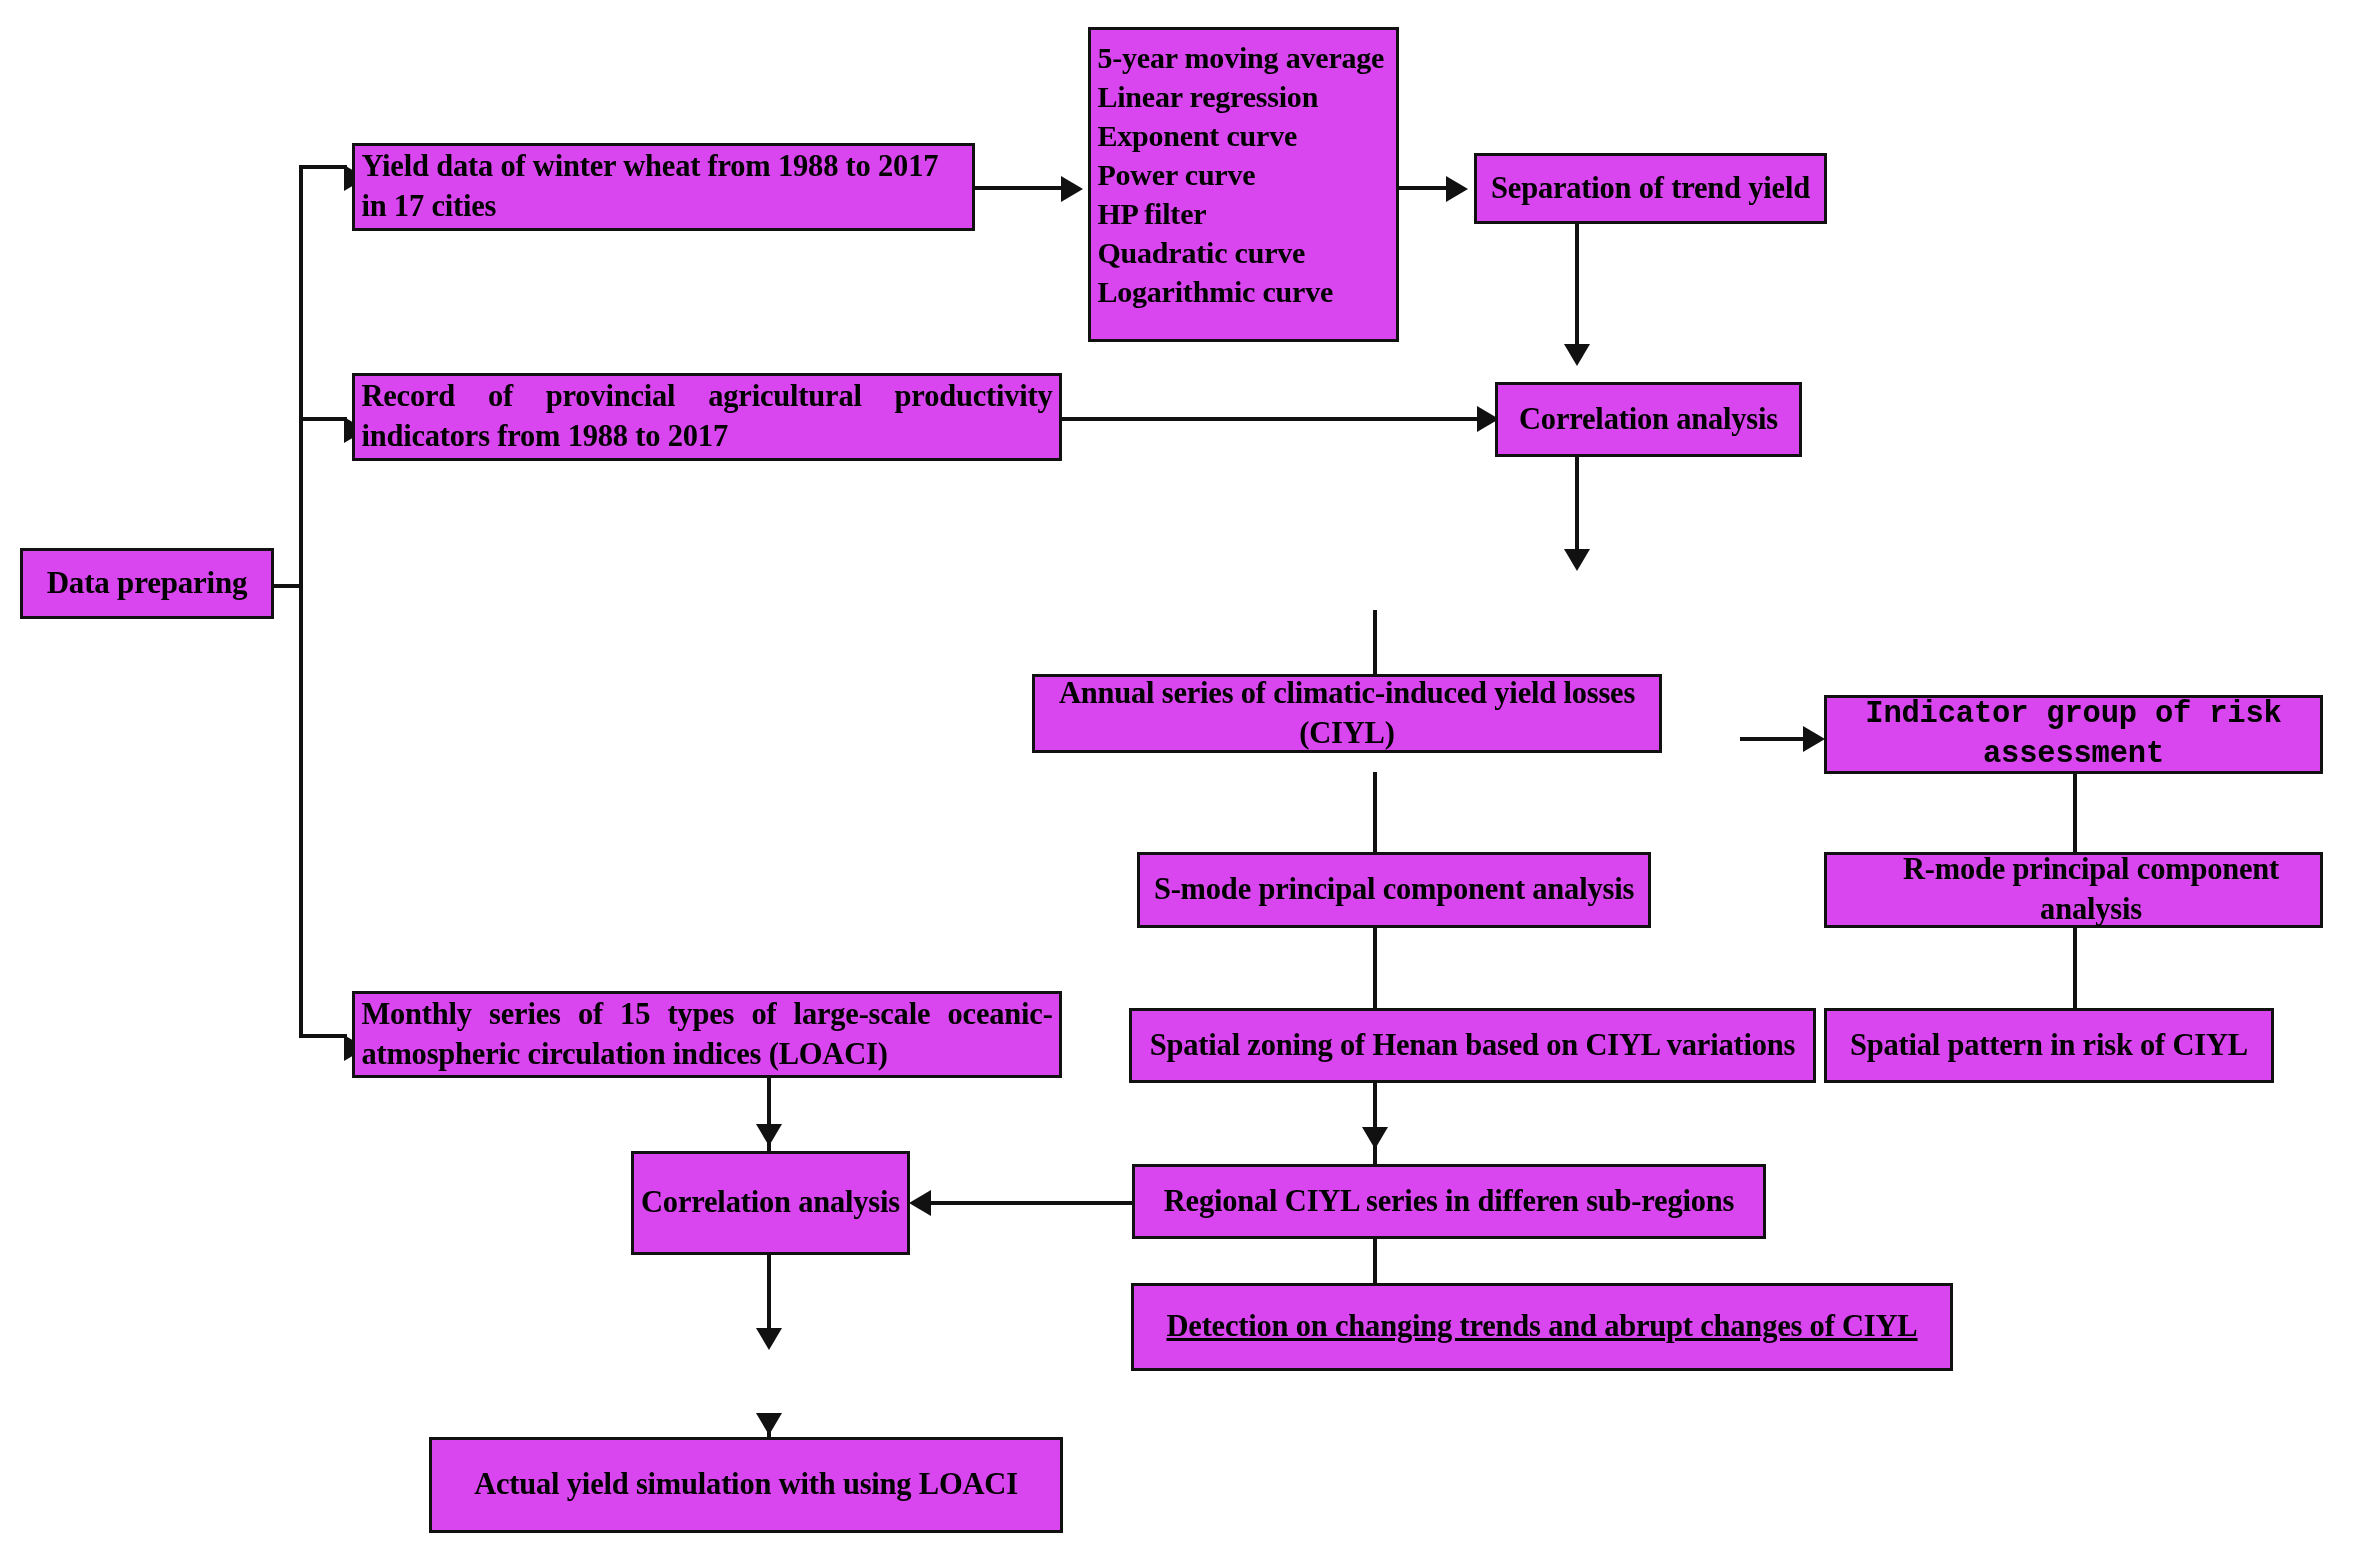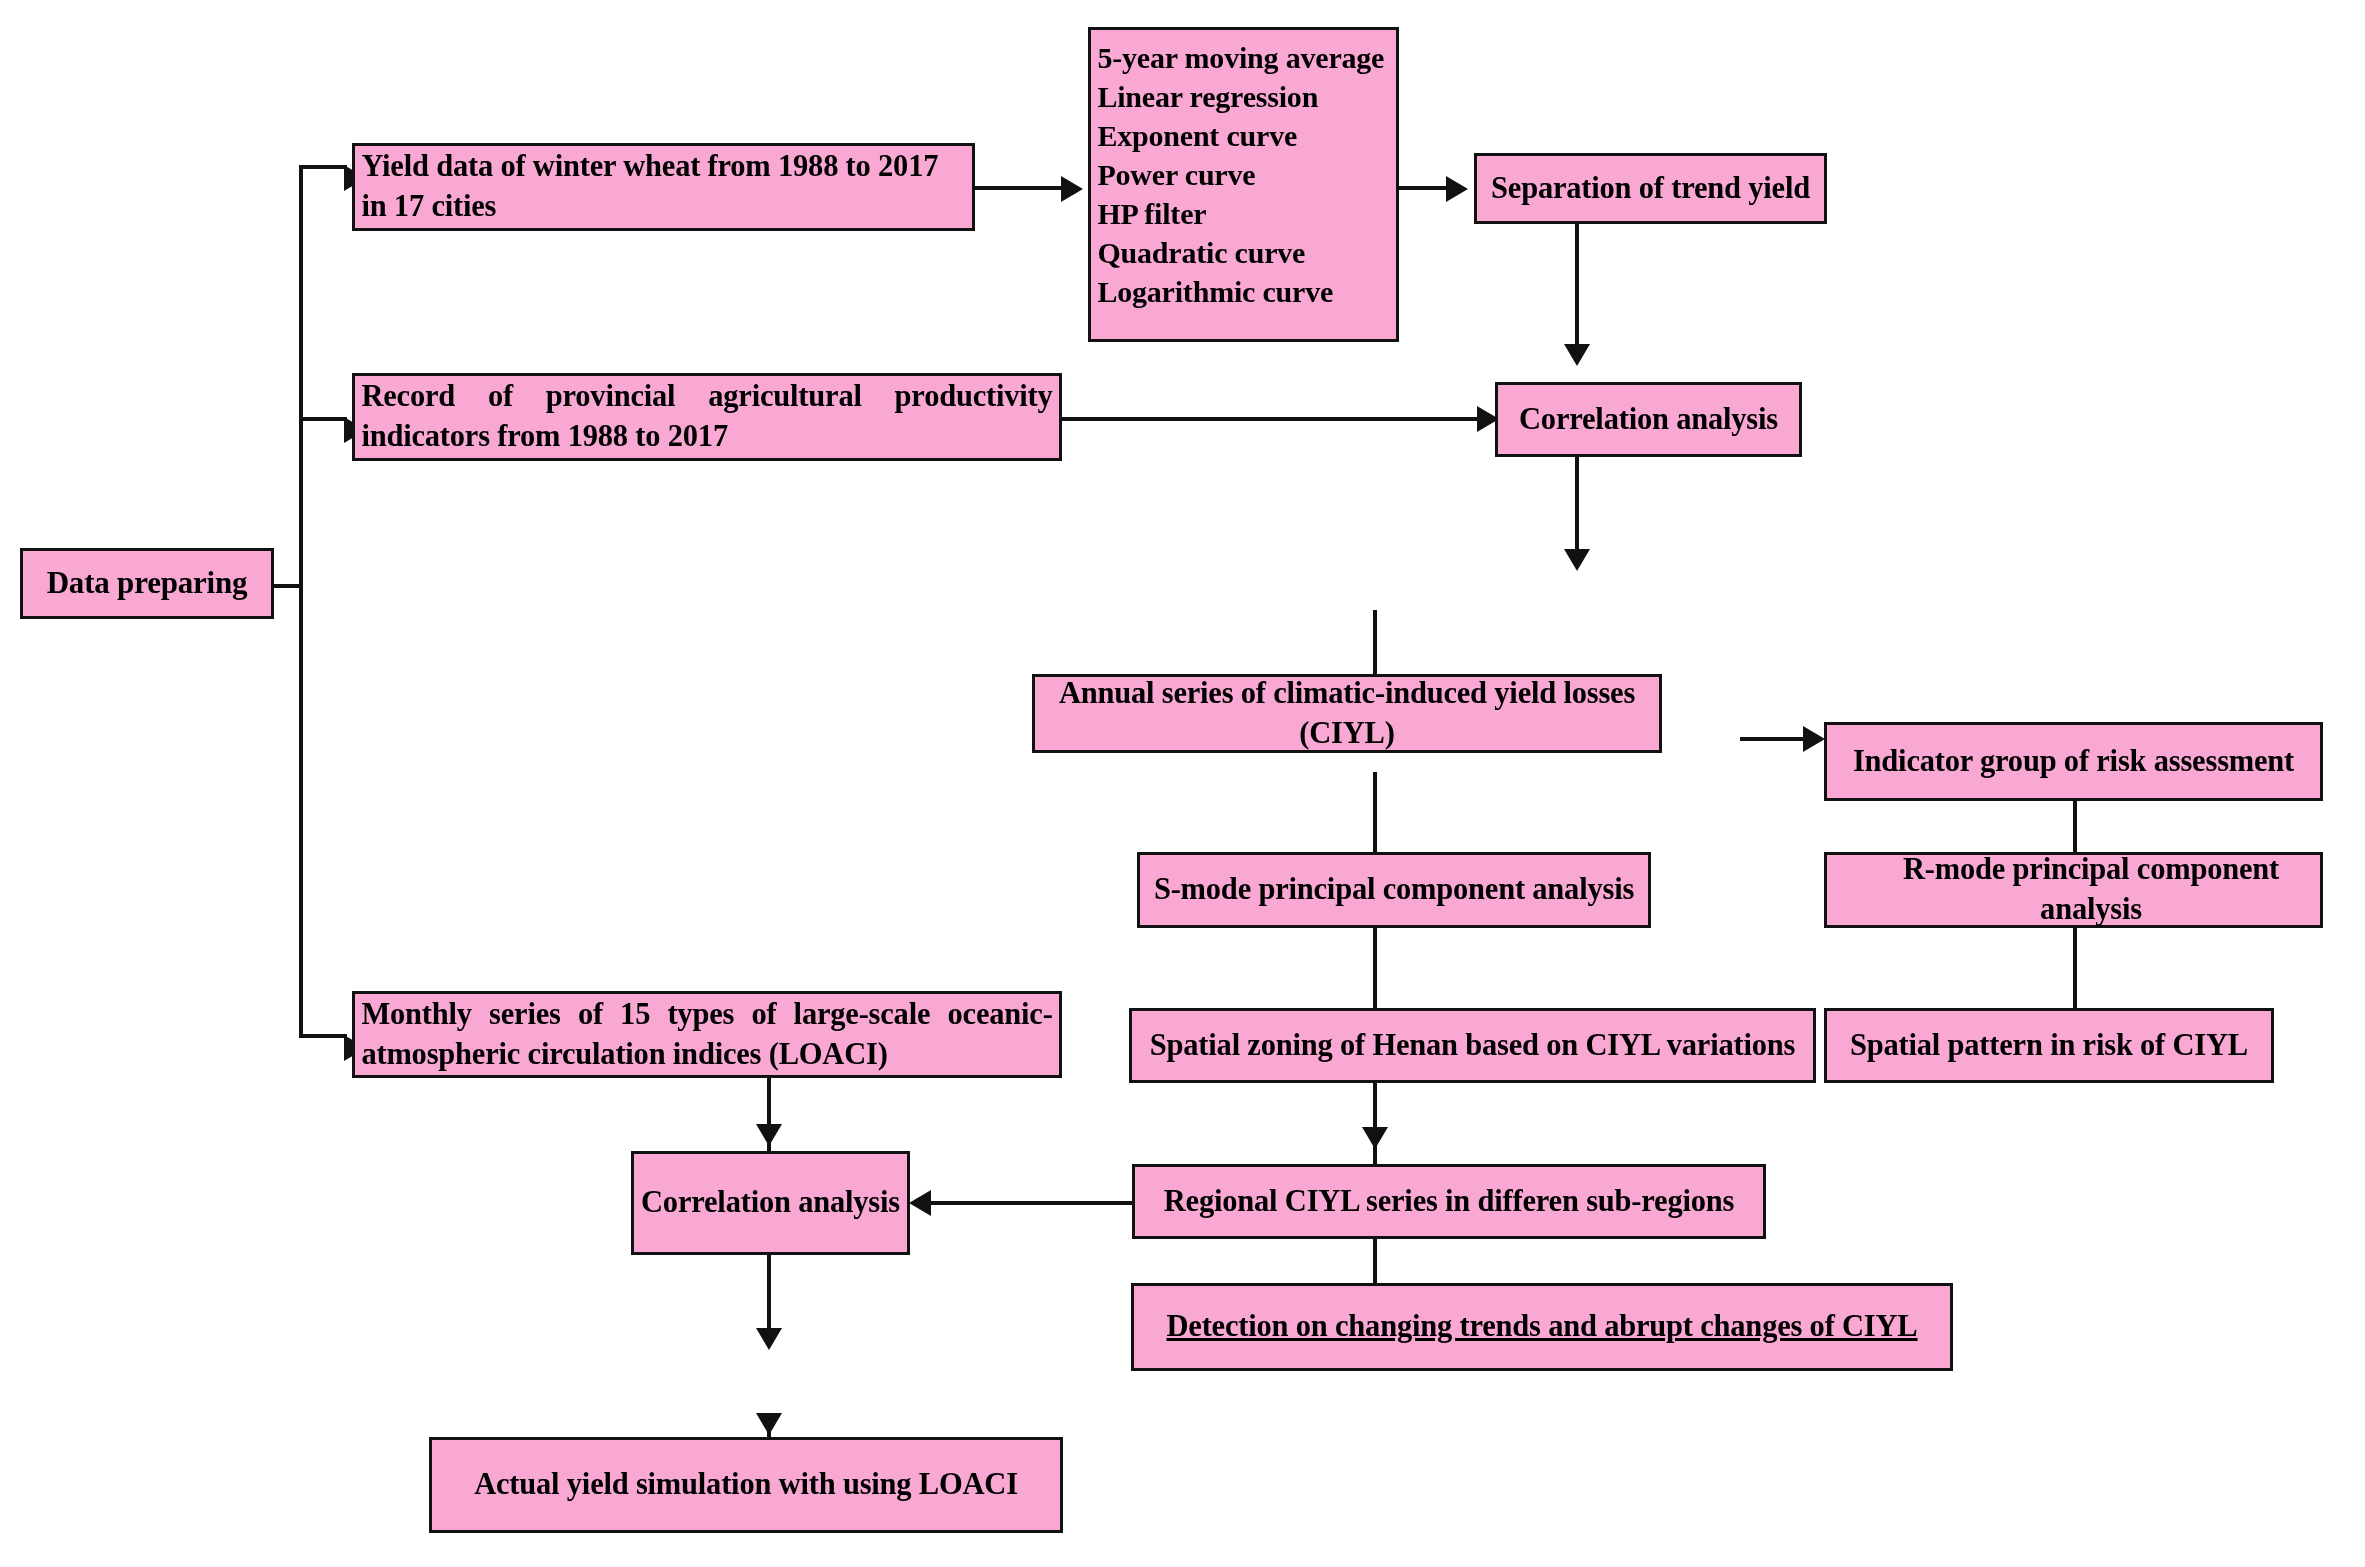--- a/index.html
+++ b/index.html
@@ -13,21 +13,21 @@
     width: 2366px;
     height: 1568px;
     background: #ffffff;
     font-family: "Liberation Serif", "DejaVu Serif", serif;
     overflow: hidden;
   }
   .node {
     position: absolute;
     box-sizing: border-box;
     border: 3.2px solid #111111;
-    background: #f9a8d4;
+    background: #d946ef;
     color: #000000;
     font-weight: bold;
     display: flex;
     align-items: center;
     line-height: 1.30;
     letter-spacing: -0.2px;
   }
   .node .txt {
     display: block;
     width: 100%;
@@ -171,21 +171,21 @@
 
   <div class="node n-center" style="left:1495px; top:382px; width:307px; height:75px; font-size:30.5px;">
     <span class="txt">Correlation analysis</span>
   </div>
 
 
   <div class="node n-center" style="left:1032px; top:674px; width:630px; height:79px; font-size:30.5px;">
     <span class="txt">Annual series of climatic-induced yield losses (CIYL)</span>
   </div>
 
-  <div class="node n-center" style="left:1824px; top:722px; width:499px; height:79px; font-size:30.5px;">
+  <div class="node n-center" style="left:1824px; top:695px; width:499px; height:79px; font-size:30.5px;font-family:Liberation Mono, monospace;">
     <span class="txt">Indicator group of risk assessment</span>
   </div>
 
   <div class="node n-center" style="left:1137px; top:852px; width:514px; height:76px; font-size:30.5px;">
     <span class="txt">S-mode principal component analysis</span>
   </div>
 
   <div class="node n-center" style="left:1824px; top:852px; width:499px; height:76px; font-size:30.5px;padding-left:35px;">
     <span class="txt">R-mode principal component analysis</span>
   </div>

